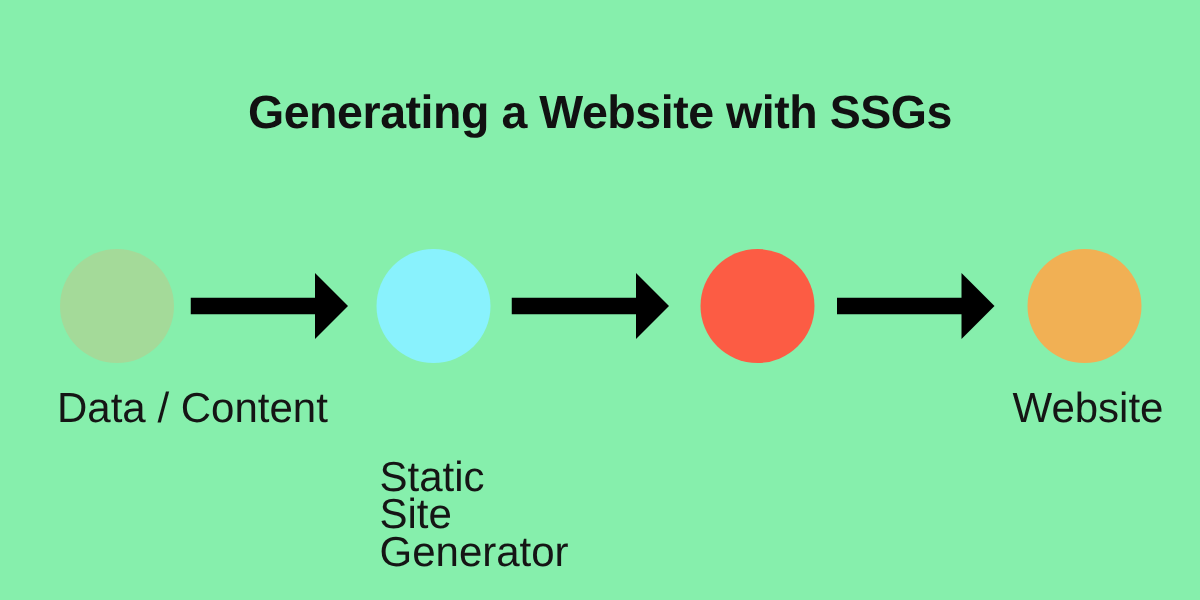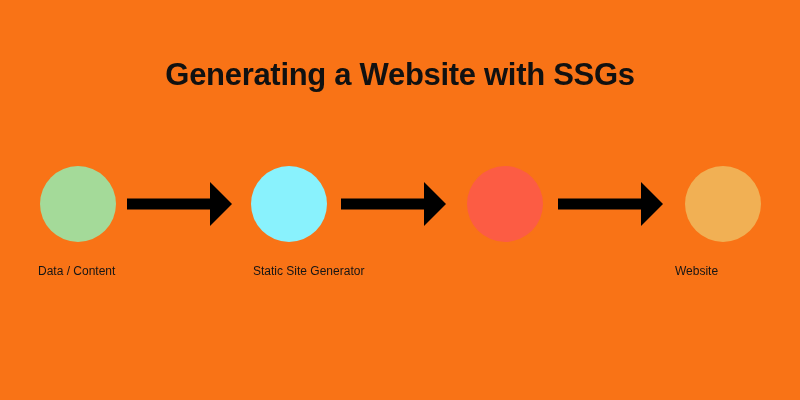--- a/index.html
+++ b/index.html
@@ -10,21 +10,21 @@
     width: 800px;
     height: 400px;
     background: #ffffff;
     font-family: "Liberation Sans", sans-serif;
     overflow: hidden;
   }
   .canvas {
     position: relative;
     width: 800px;
     height: 400px;
-    background: #f97316;
+    background: #86efac;
   }
   .title {
     position: absolute;
     left: 0;
     top: 56px;
     width: 800px;
     text-align: center;
     font-size: 31px;
     font-weight: 700;
     color: #111111;
@@ -38,27 +38,27 @@
     height: 76px;
     border-radius: 50%;
   }
   .circle.c0 { left: 40px; }
   .circle.c1 { left: 251px; }
   .circle.c2 { left: 467px; }
   .circle.c3 { left: 685px; }
   .node-label {
     position: absolute;
     top: 259px;
-    font-size: 12px;
+    font-size: 28px;
     line-height: 25px;
     color: #151515;
     white-space: nowrap;
   }
   .node-label.l0 { left: 38px; }
-  .node-label.l1 { left: 253px; width: 118px; white-space: normal; }
+  .node-label.l1 { left: 253px; width: 118px; white-space: normal; margin-top: 46px; }
   .node-label.l2 { left: 468px; }
   .node-label.l3 { left: 675px; }
   .arrow {
     position: absolute;
     top: 181px;
     display: block;
   }
   .arrow.a0 { left: 127px; }
   .arrow.a1 { left: 341px; }
   .arrow.a2 { left: 558px; }

